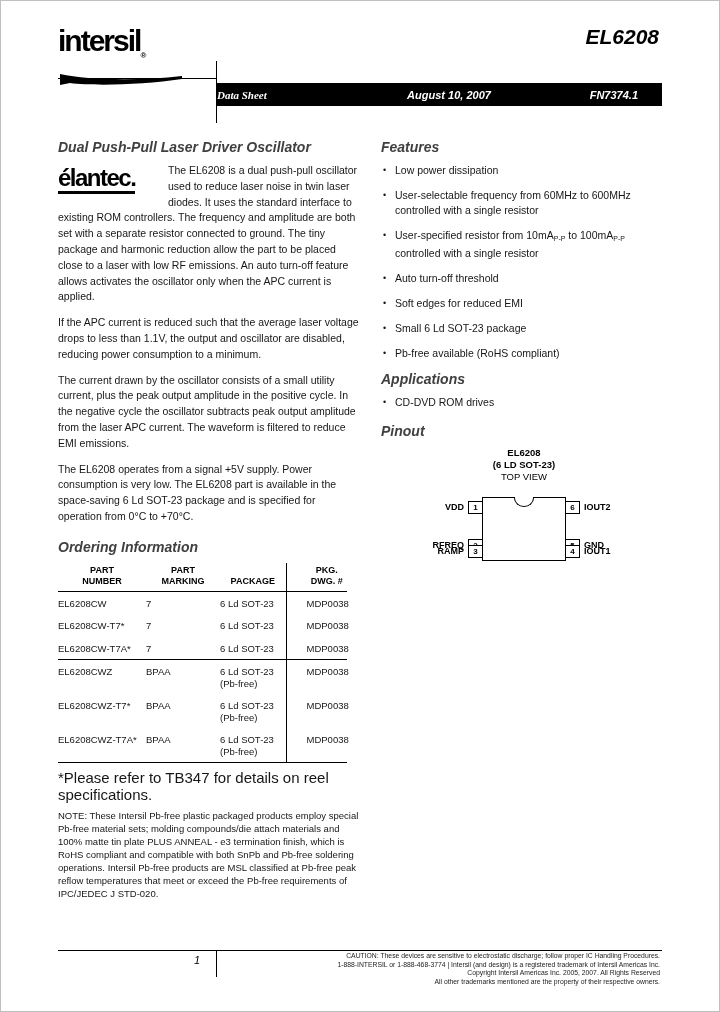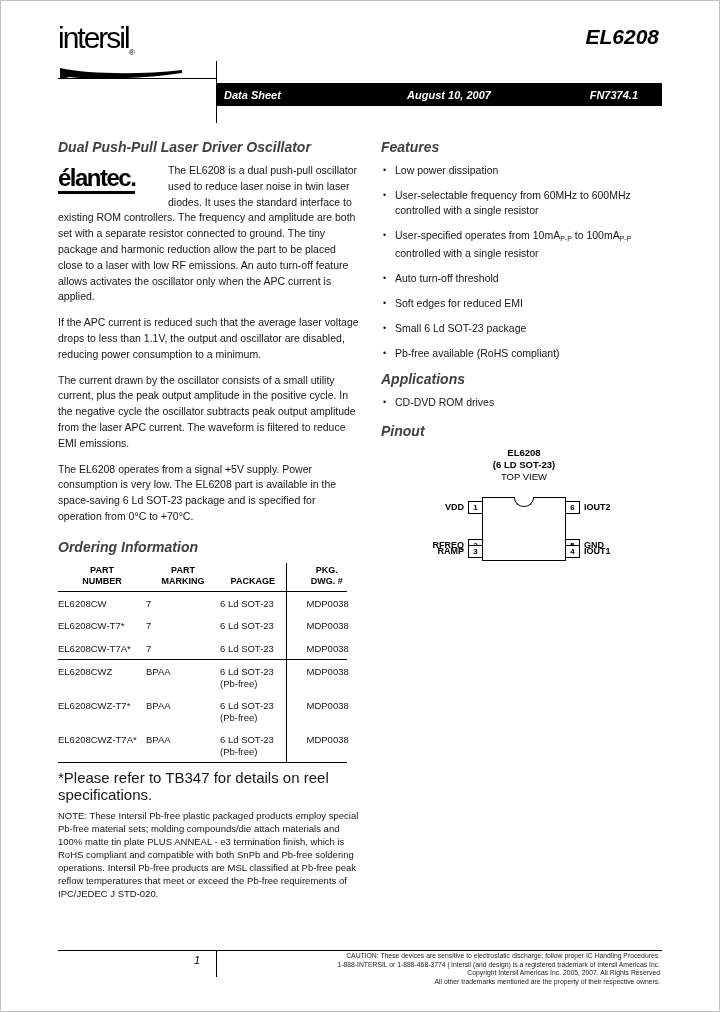--- a/index.html
+++ b/index.html
@@ -4,35 +4,35 @@
 <style>
   * { margin:0; padding:0; box-sizing:border-box; }
   html,body { background:#e8e8e8; }
   .page {
     position:relative; width:720px; height:1012px; background:#ffffff;
     border:1px solid #c0c0c0; margin:0 auto; overflow:hidden;
     font-family:"Liberation Sans", sans-serif; color:#111;
   }
   
   .logo-wrap { position:absolute; left:57px; top:20px; width:160px; }
-  .logo-text { font-weight:normal; font-size:30px; letter-spacing:-2px; color:#000; line-height:34px; }
+  .logo-text { font-weight:bold; font-size:30px; letter-spacing:-2px; color:#000; line-height:40px; }
   .logo-reg { font-size:8px; vertical-align:sub; letter-spacing:0; }
   .swoosh { display:block; margin-top:-3px; }
   .part-title {
     position:absolute; top:24px; right:60px;
     font-weight:bold; font-style:italic; font-size:21px; color:#000;
   }
   .hline-top { position:absolute; left:57px; top:77px; width:158px; height:1px; background:#000; }
   .vline-top { position:absolute; left:215px; top:60px; width:1px; height:62px; background:#000; }
   .black-bar {
     position:absolute; left:215px; top:82px; width:446px; height:23px; background:#000;
     display:flex; align-items:center; color:#fff;
     font-weight:bold; font-style:italic; font-size:11px;
   }
-  .black-bar .bb-left { padding-left:8px; width:150px; }
+  .black-bar .bb-left { padding-left:1px; width:150px;font-family:Liberation Serif, serif; }
   .black-bar .bb-center { flex:1; text-align:center; }
   .black-bar .bb-right { width:130px; text-align:right; padding-right:24px; }
 
   
   .col-left  { position:absolute; left:57px;  top:138px; width:301px; }
   .col-right { position:absolute; left:380px; top:138px; width:286px; }
   .sec-heading { font-weight:bold; font-style:italic; font-size:14px; color:#404040; margin-bottom:8px; }
   p.body { font-size:10.5px; line-height:15.8px; margin-bottom:10px; color:#161616; }
 
   .elantec {
@@ -194,21 +194,21 @@
 
     <div class="footnote">*Please refer to TB347 for details on reel specifications.</div>
     <div class="note">NOTE:  These Intersil Pb-free plastic packaged products employ special Pb-free material sets; molding compounds/die attach materials and 100% matte tin plate PLUS ANNEAL - e3 termination finish, which is RoHS compliant and compatible with both SnPb and Pb-free soldering operations. Intersil Pb-free products are MSL classified at Pb-free peak reflow temperatures that meet or exceed the Pb-free requirements of IPC/JEDEC J STD-020.</div>
   </div>
 
   <div class="col-right">
     <div class="sec-heading">Features</div>
     <ul class="bullets">
       <li><span class="dot">•</span><span>Low power dissipation</span></li>
       <li><span class="dot">•</span><span>User-selectable frequency from 60MHz to 600MHz controlled with a single resistor</span></li>
-      <li><span class="dot">•</span><span>User-specified operates from 10mA</span><sub class="pp">P-P</sub><span> to 100mA</span><sub class="pp">P-P</sub><span> controlled with a single resistor</span></li>
+      <li><span class="dot">•</span><span>User-specified resistor from 10mA</span><sub class="pp">P-P</sub><span> to 100mA</span><sub class="pp">P-P</sub><span> controlled with a single resistor</span></li>
       <li><span class="dot">•</span><span>Auto turn-off threshold</span></li>
       <li><span class="dot">•</span><span>Soft edges for reduced EMI</span></li>
       <li><span class="dot">•</span><span>Small 6 Ld SOT-23 package</span></li>
       <li><span class="dot">•</span><span>Pb-free available (RoHS compliant)</span></li>
     </ul>
 
     <div class="sec-heading" style="margin-top:6px;">Applications</div>
     <ul class="bullets">
       <li><span class="dot">•</span><span>CD-DVD ROM drives</span></li>
     </ul>

